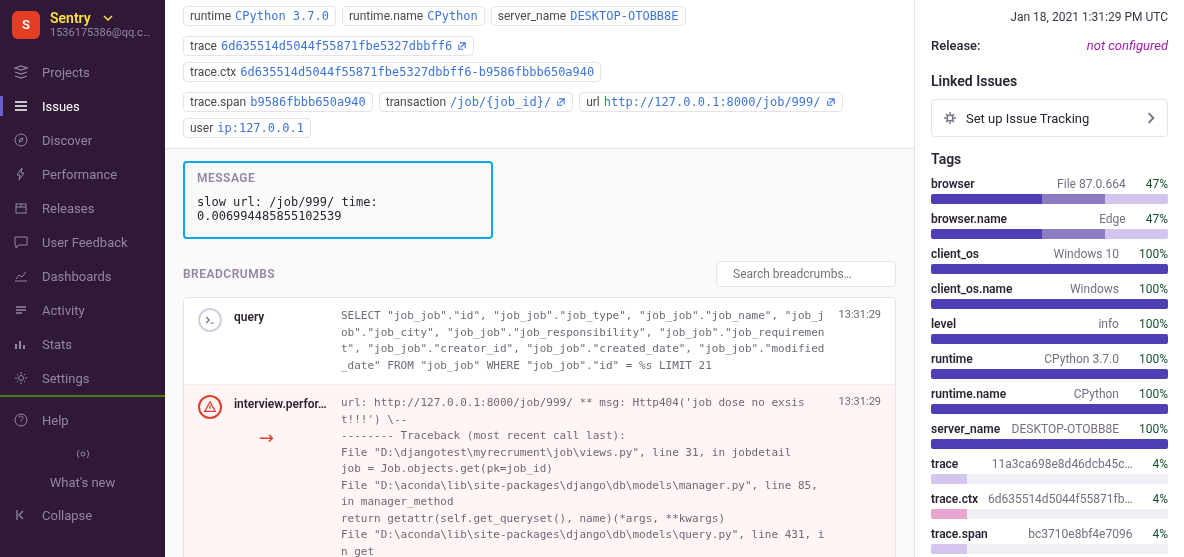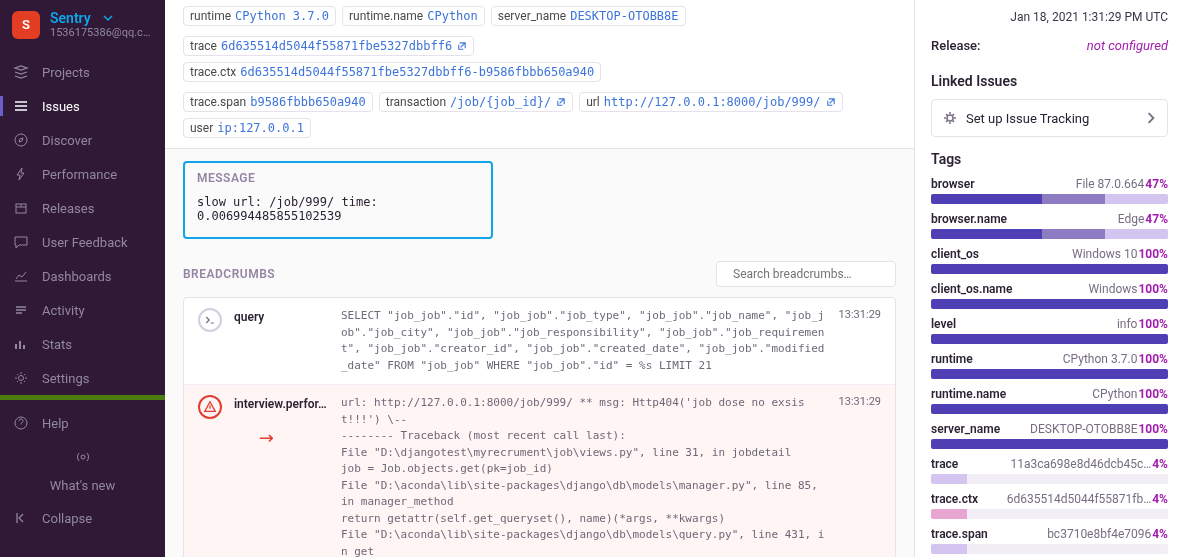--- a/index.html
+++ b/index.html
@@ -2,28 +2,28 @@
 <html><head>
 <meta charset="utf-8">
 <style>
 * { margin: 0; padding: 0; box-sizing: border-box; font-family: -apple-system, BlinkMacSystemFont, "Segoe UI", Roboto, sans-serif; }
 body { background: #f7f8fb; color: #2b2233; font-size: 13px; overflow: hidden; height: 557px; width: 1184px; }
 .app { display: flex; height: 557px; }
 .sidebar { width: 165px; background: #2f1937; color: #c6becf; display: flex; flex-direction: column; flex-shrink: 0; }
 .sidebar-header { display: flex; align-items: center; gap: 10px; padding: 10px 12px; }
 .org-logo { width: 28px; height: 28px; background: #e33e24; border-radius: 6px; display: flex; align-items: center; justify-content: center; color: #fff; font-weight: 600; }
 .org-info { flex: 1; min-width: 0; }
-.org-name { color: #0ea5e9; font-weight: 600; font-size: 14px; display: flex; align-items: center; gap: 12px; }
+.org-name { color: #fde047; font-weight: 600; font-size: 14px; display: flex; align-items: center; gap: 12px; }
 .org-email { font-size: 11px; color: #9386a0; white-space: nowrap; overflow: hidden; text-overflow: ellipsis; }
 .nav { flex: 1; padding-top: 6px; }
 .nav-item { display: flex; align-items: center; gap: 12px; padding: 8px 12px; cursor: pointer; color: #9386a0; }
 .nav-item.active { color: #fff; }
 .nav-item.active::before { content: ''; position: absolute; left: 0; width: 3px; height: 20px; background: #6c5fc7; }
 .nav-item .icon { width: 18px; height: 18px; display: flex; align-items: center; justify-content: center; }
-.nav-bottom { border-top: 5px solid #4d7c0f; }
+.nav-bottom { border-top: 2px solid #4d7c0f; }
 .main { flex: 1; overflow-y: auto; background: #fafafb; min-width: 0; }
 .pills { padding: 6px 18px; display: flex; flex-wrap: wrap; gap: 6px; background: #fff; border-bottom: 1px solid #e7e1ec; }
 .pill { display: inline-flex; align-items: center; gap: 4px; border: 1px solid #e7e1ec; border-radius: 4px; padding: 2px 6px; font-size: 12px; }
 .pill-key { color: #4a4a4a; }
 .pill-val { color: #3d74db; font-family: monospace; }
 .link-out { width: 11px; height: 11px; color: #3d74db; }
 .content { padding: 12px 18px; }
 .section-title { font-size: 12px; font-weight: 600; color: #9585a3; letter-spacing: 0.5px; margin-bottom: 10px; }
 .breadcrumbs-head { display: flex; align-items: center; justify-content: space-between; margin-bottom: 10px; }
 .search-box { display: flex; align-items: center; gap: 6px; border: 1px solid #e7e1ec; border-radius: 4px; padding: 5px 10px; background: #fff; width: 180px; }
@@ -42,21 +42,21 @@
 .rb-row { display: flex; justify-content: space-between; font-size: 13px; padding: 6px 0; }
 .rb-row .label { color: #2b2233; font-weight: 500; }
 .rb-row .val { color: #a21caf; font-style: italic; }
 .rb-section-title { font-weight: 600; font-size: 14px; color: #2b2233; margin: 14px 0 10px; }
 .tracking-btn { display: flex; align-items: center; gap: 8px; border: 1px solid #e7e1ec; border-radius: 4px; padding: 10px; cursor: pointer; }
 .tracking-btn .chev { margin-left: auto; }
 .tag-row { margin-bottom: 8px; }
 .tag-head { display: flex; justify-content: space-between; font-size: 12px; margin-bottom: 3px; }
 .tag-name { color: #2b2233; font-weight: 600; }
 .tag-val { color: #776d83; }
-.tag-pct { color: #a21caf; font-weight: 700; margin-left: 1px; }
+.tag-pct { color: #14532d; font-weight: 400; margin-left: 20px; }
 .tag-bar { height: 10px; border-radius: 2px; background: #f2eef5; overflow: hidden; display: flex; }
 .tag-fill { height: 100%; background: #4e3fb4; }
 .tag-fill.mid { background: #8e7cc3; }
 .tag-fill.light { background: #d4c5f0; }
 .tag-fill.pink { background: #e8a5d0; }
 .chev-down { width: 10px; height: 10px; }
 svg { display: block; }
 </style>
 </head>
 <body>

